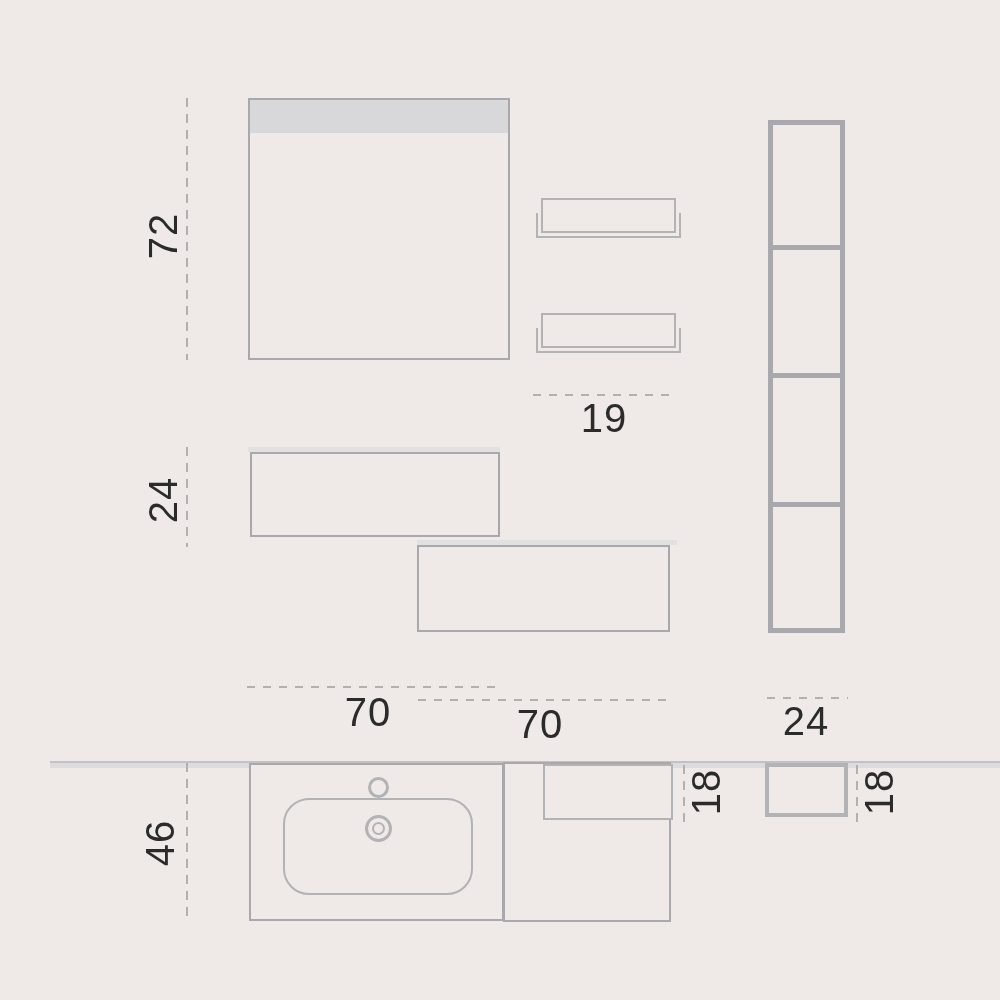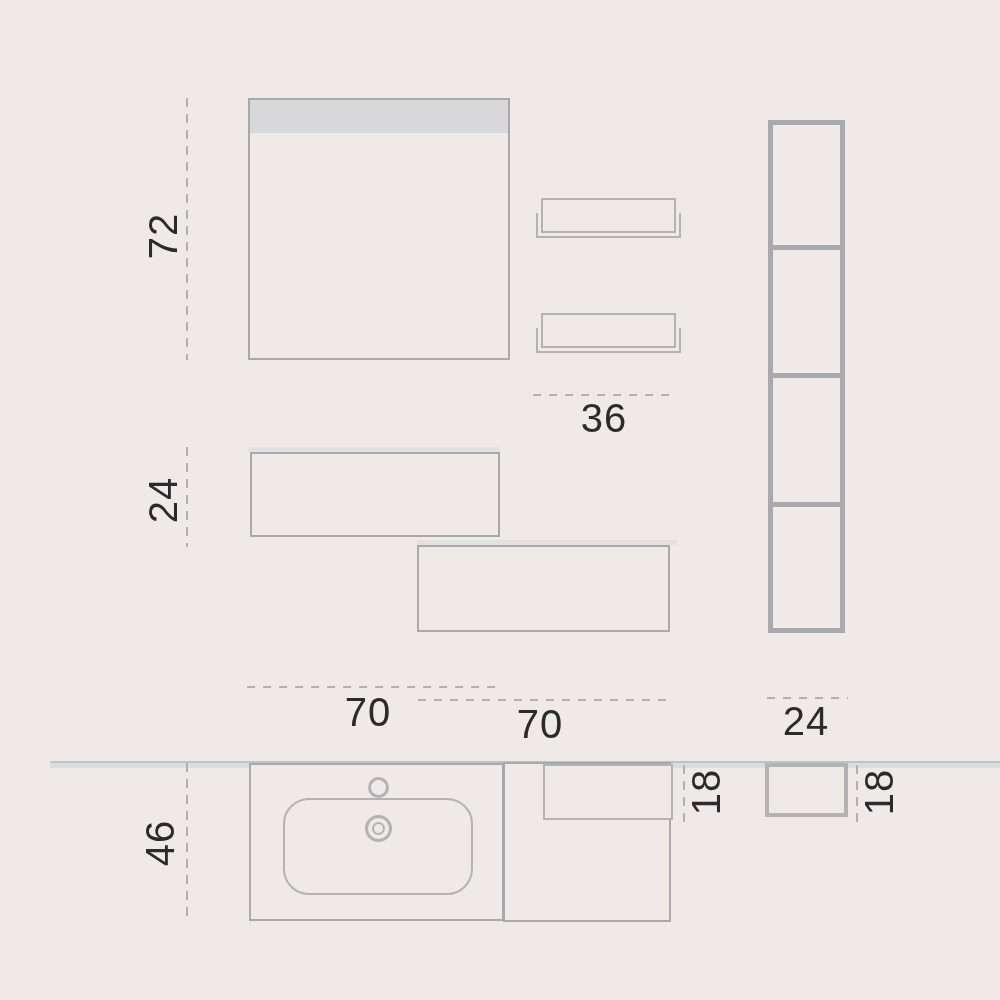--- a/index.html
+++ b/index.html
@@ -97,21 +97,21 @@
   <div class="dash-h" style="left:418px;top:699px;width:254px;"></div>
   <div class="dash-h" style="left:767px;top:697px;width:81px;"></div>
 
   <div class="dash-v" style="left:683px;top:765px;height:57px;"></div>
   <div class="dash-v" style="left:856px;top:765px;height:57px;"></div>
 
   <div class="dim rot" style="left:163px;top:236px;">72</div>
   <div class="dim rot" style="left:163px;top:500px;">24</div>
   <div class="dim rot" style="left:160px;top:843px;">46</div>
 
-  <div class="dim" style="left:604px;top:418px;">36</div>
+  <div class="dim" style="left:604px;top:418px;">19</div>
   <div class="dim" style="left:368px;top:712px;">70</div>
   <div class="dim" style="left:540px;top:724px;">70</div>
   <div class="dim" style="left:806px;top:721px;">24</div>
 
   <div class="dim rot" style="left:706px;top:792px;">18</div>
   <div class="dim rot" style="left:879px;top:792px;">18</div>
 
 </div>
 
 </body></html>

